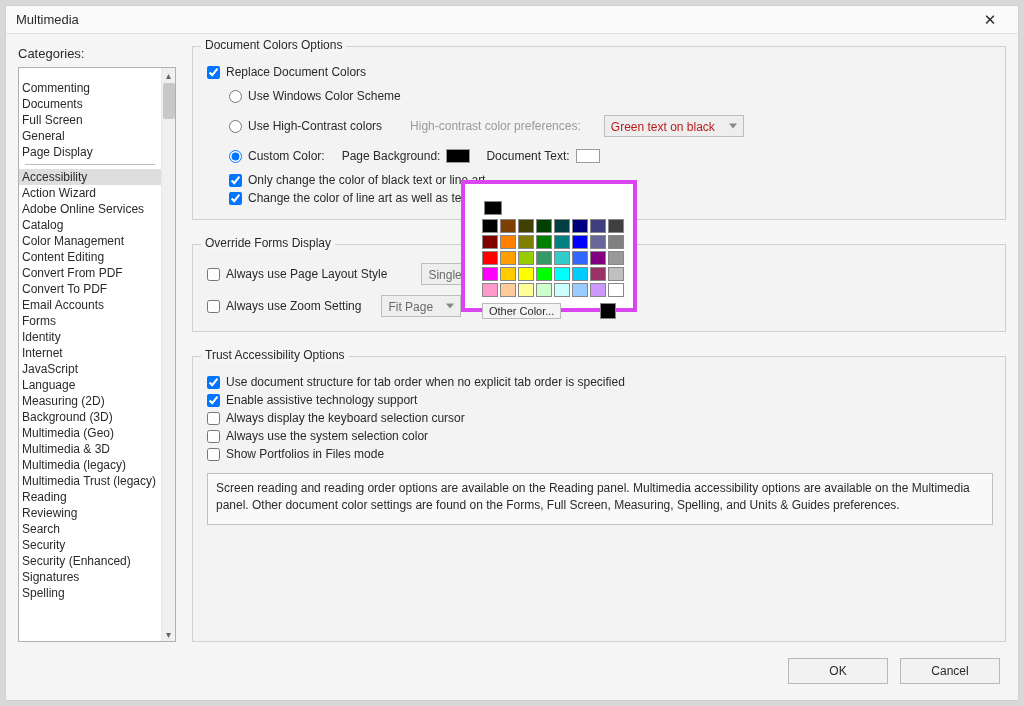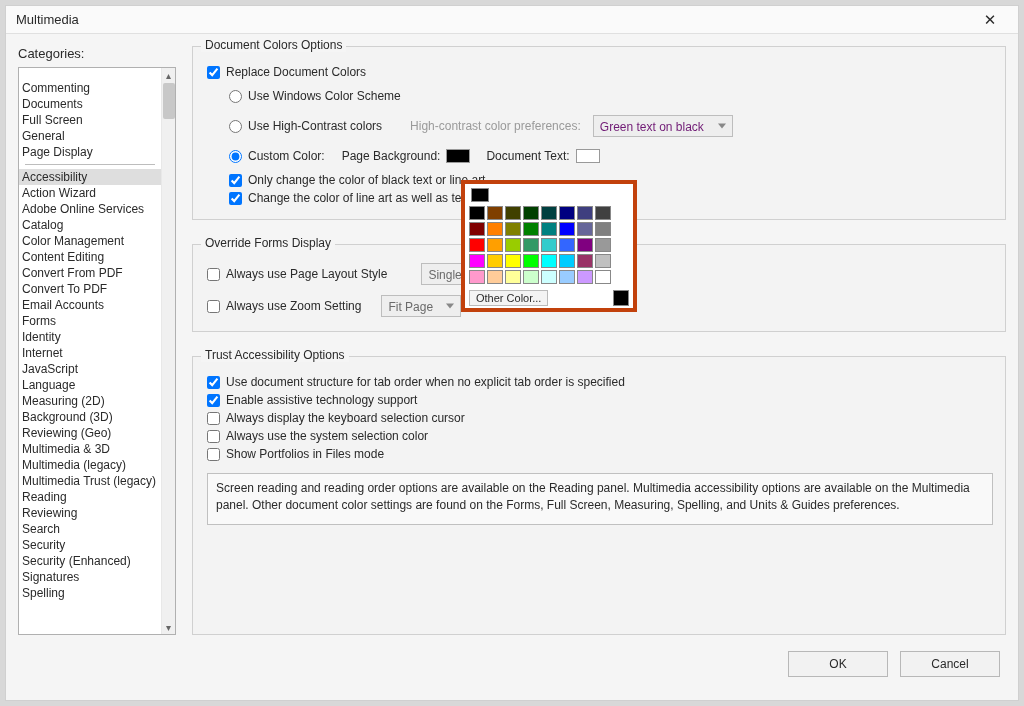--- a/index.html
+++ b/index.html
@@ -137,40 +137,40 @@
     padding: 6px 8px;
     font-size: 12px;
     line-height: 1.4;
     min-height: 52px;
   }
 
   .footer {
     display:flex;
     justify-content:flex-end;
     gap: 12px;
-    padding: 10px 18px 23px 18px;
+    padding: 10px 18px 16px 18px;
   }
   .btn {
     min-width: 100px;
     height: 26px;
     background:#f2f2f2;
     border:1px solid #b8b8b8;
     font-size:12px;
     display:flex; align-items:center; justify-content:center;
   }
 
   
   .picker-highlight {
     position:absolute;
     left:455px; top:174px;
     width:176px; height:132px;
-    border:4px solid #c2410c;
+    border:4px solid #d946ef;
     background:#fff;
     z-index:20;
-    padding:4px;
+    padding:17px;
     display:flex; flex-direction:column;
   }
   .picker-currow { display:flex; gap:0; margin-bottom:4px; }
   .picker-cur {
     width:18px; height:14px; background:#000;
     border:1px solid #888;
     margin-left:2px;
   }
   .picker-grid {
     display:grid;
@@ -227,21 +227,21 @@
             <div class="cat-item">Convert From PDF</div>
             <div class="cat-item">Convert To PDF</div>
             <div class="cat-item">Email Accounts</div>
             <div class="cat-item">Forms</div>
             <div class="cat-item">Identity</div>
             <div class="cat-item">Internet</div>
             <div class="cat-item">JavaScript</div>
             <div class="cat-item">Language</div>
             <div class="cat-item">Measuring (2D)</div>
             <div class="cat-item">Background (3D)</div>
-            <div class="cat-item">Reviewing (Geo)</div>
+            <div class="cat-item">Multimedia (Geo)</div>
             <div class="cat-item">Multimedia &amp; 3D</div>
             <div class="cat-item">Multimedia (legacy)</div>
             <div class="cat-item">Multimedia Trust (legacy)</div>
             <div class="cat-item">Reading</div>
             <div class="cat-item">Reviewing</div>
             <div class="cat-item">Search</div>
             <div class="cat-item">Security</div>
             <div class="cat-item">Security (Enhanced)</div>
             <div class="cat-item">Signatures</div>
             <div class="cat-item">Spelling</div>
@@ -264,21 +264,21 @@
           <span class="box-label">Replace Document Colors</span>
         </div>
         <div class="row indent" style="margin-left:22px;margin-top:10px">
           <input type="radio" name="c" style="">
           <span class="box-label">Use Windows Color Scheme</span>
         </div>
         <div class="row indent" style="margin-left:22px;margin-top:12px">
           <input type="radio" name="c" style="">
           <span class="box-label">Use High-Contrast colors</span>
           <span class="disabled" style="margin-left:22px">High-contrast color preferences:</span>
-          <span class="combo" style="margin-left:6px;color:#701a75">Green text on black</span>
+          <span class="combo" style="margin-left:17px;color:#b91c1c">Green text on black</span>
         </div>
         <div class="row indent" style="margin-left:22px;margin-top:12px">
           <input type="radio" name="c" checked="" style="">
           <span class="box-label">Custom Color:</span>
           <span style="margin-left:11px">Page Background:</span>
           <span class="swatch" style="background:#000"></span>
           <span style="margin-left:10px">Document Text:</span>
           <span class="swatch" style="background:#fff"></span>
         </div>
         <div class="row indent" style="margin-left:22px;margin-top:10px">

